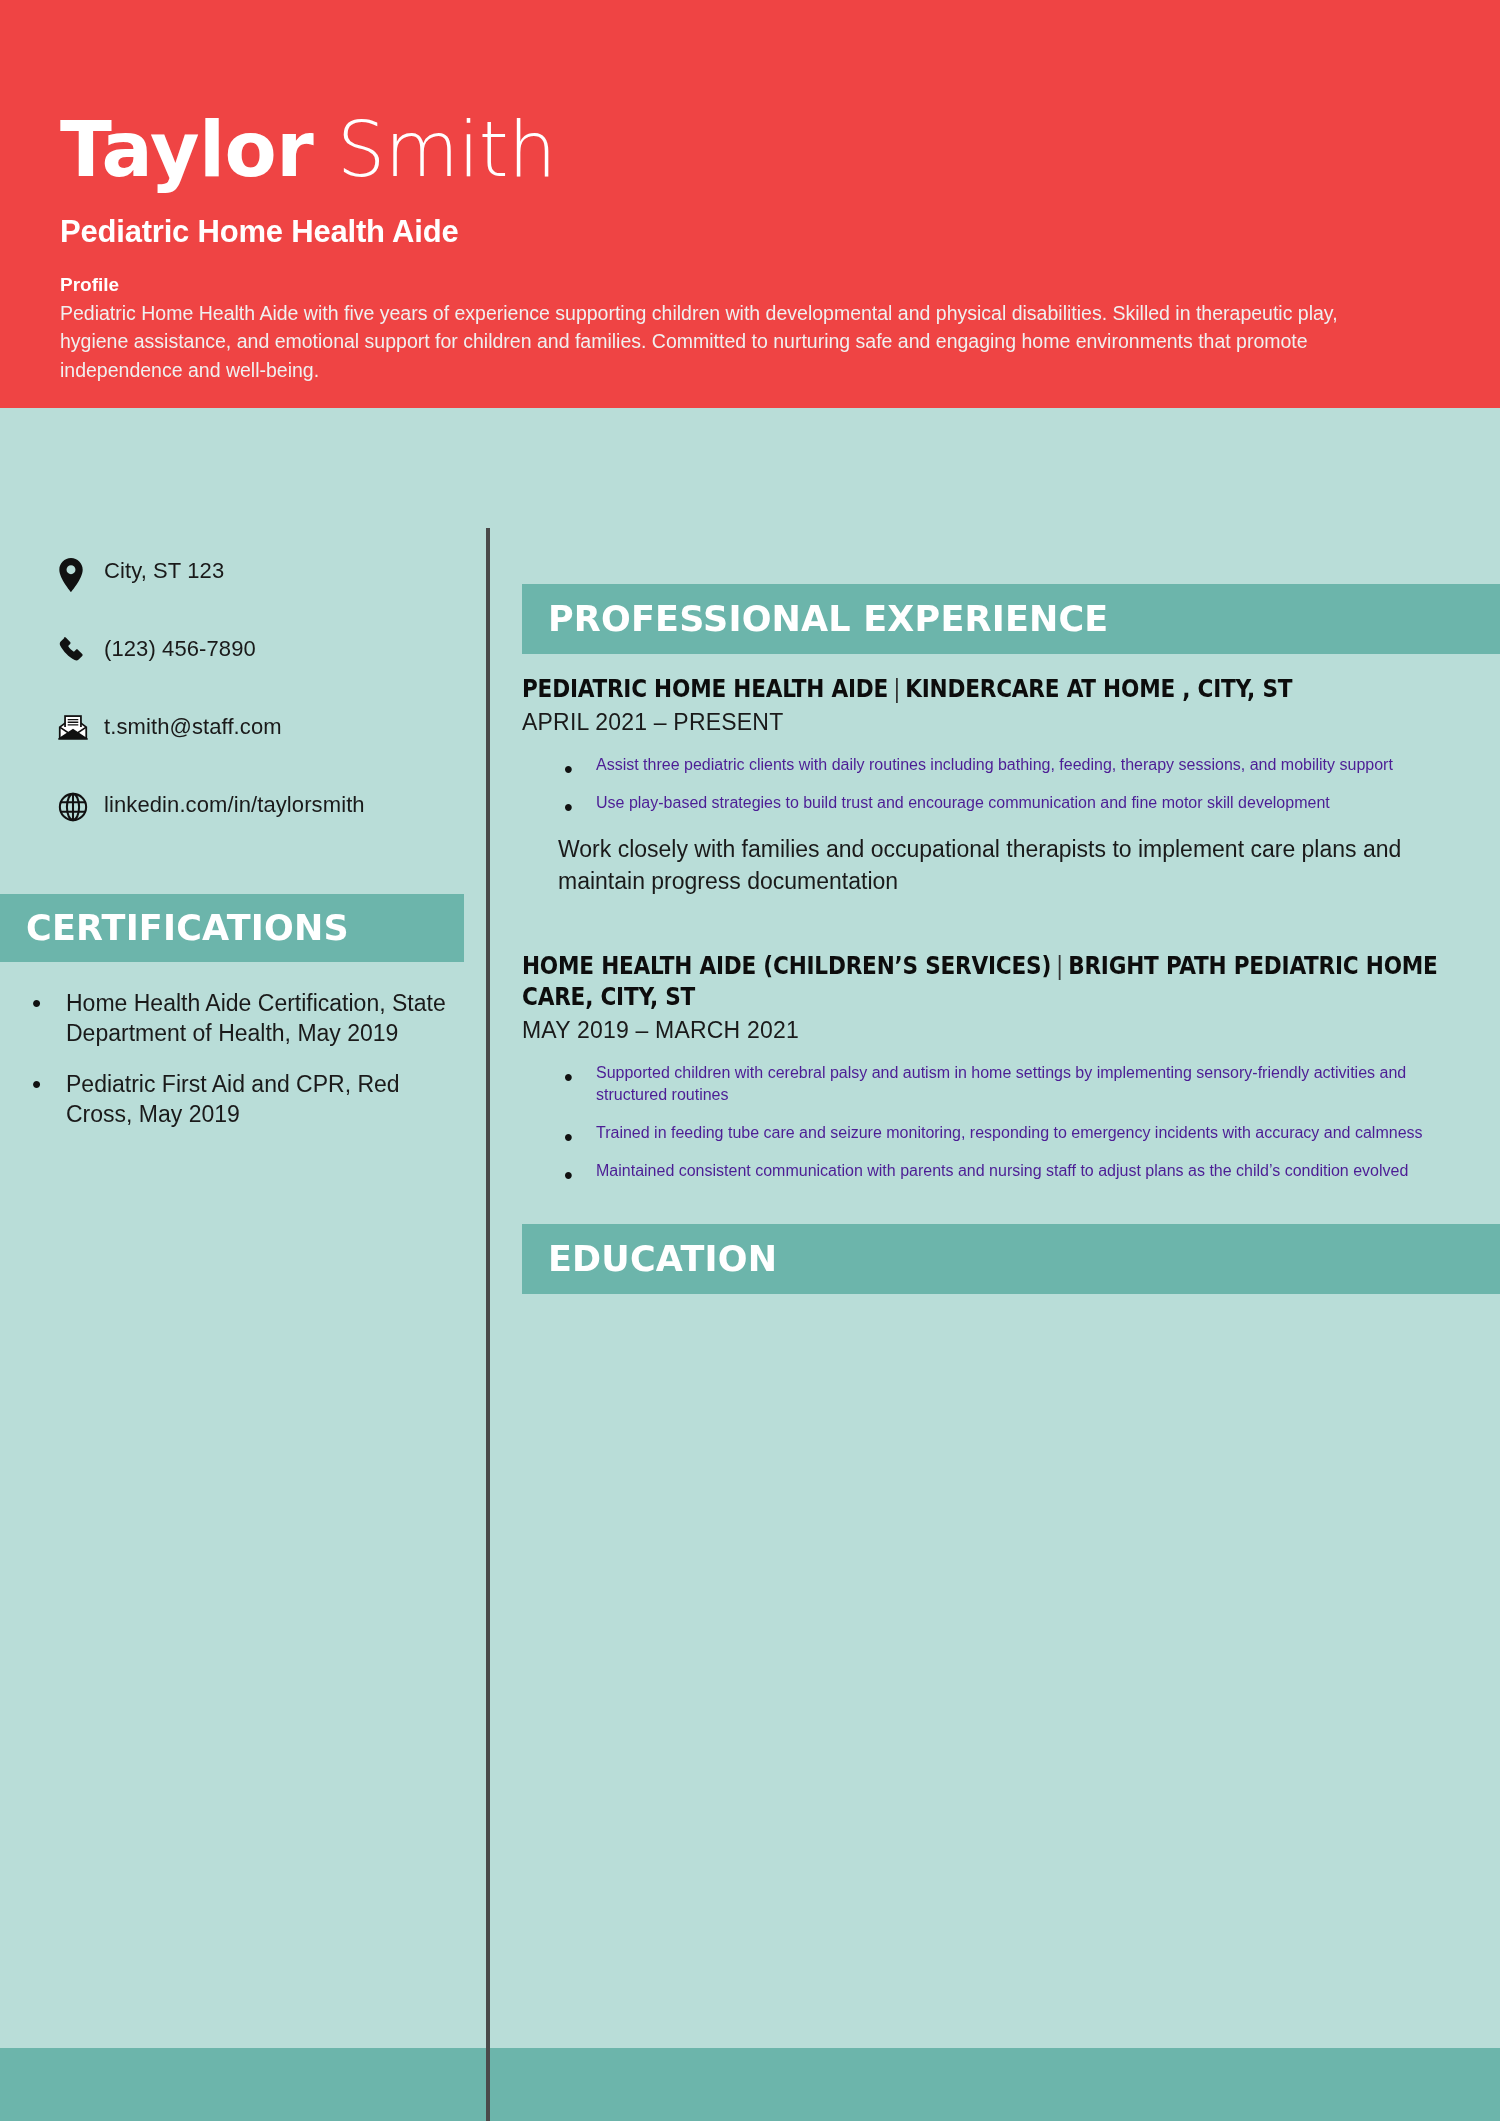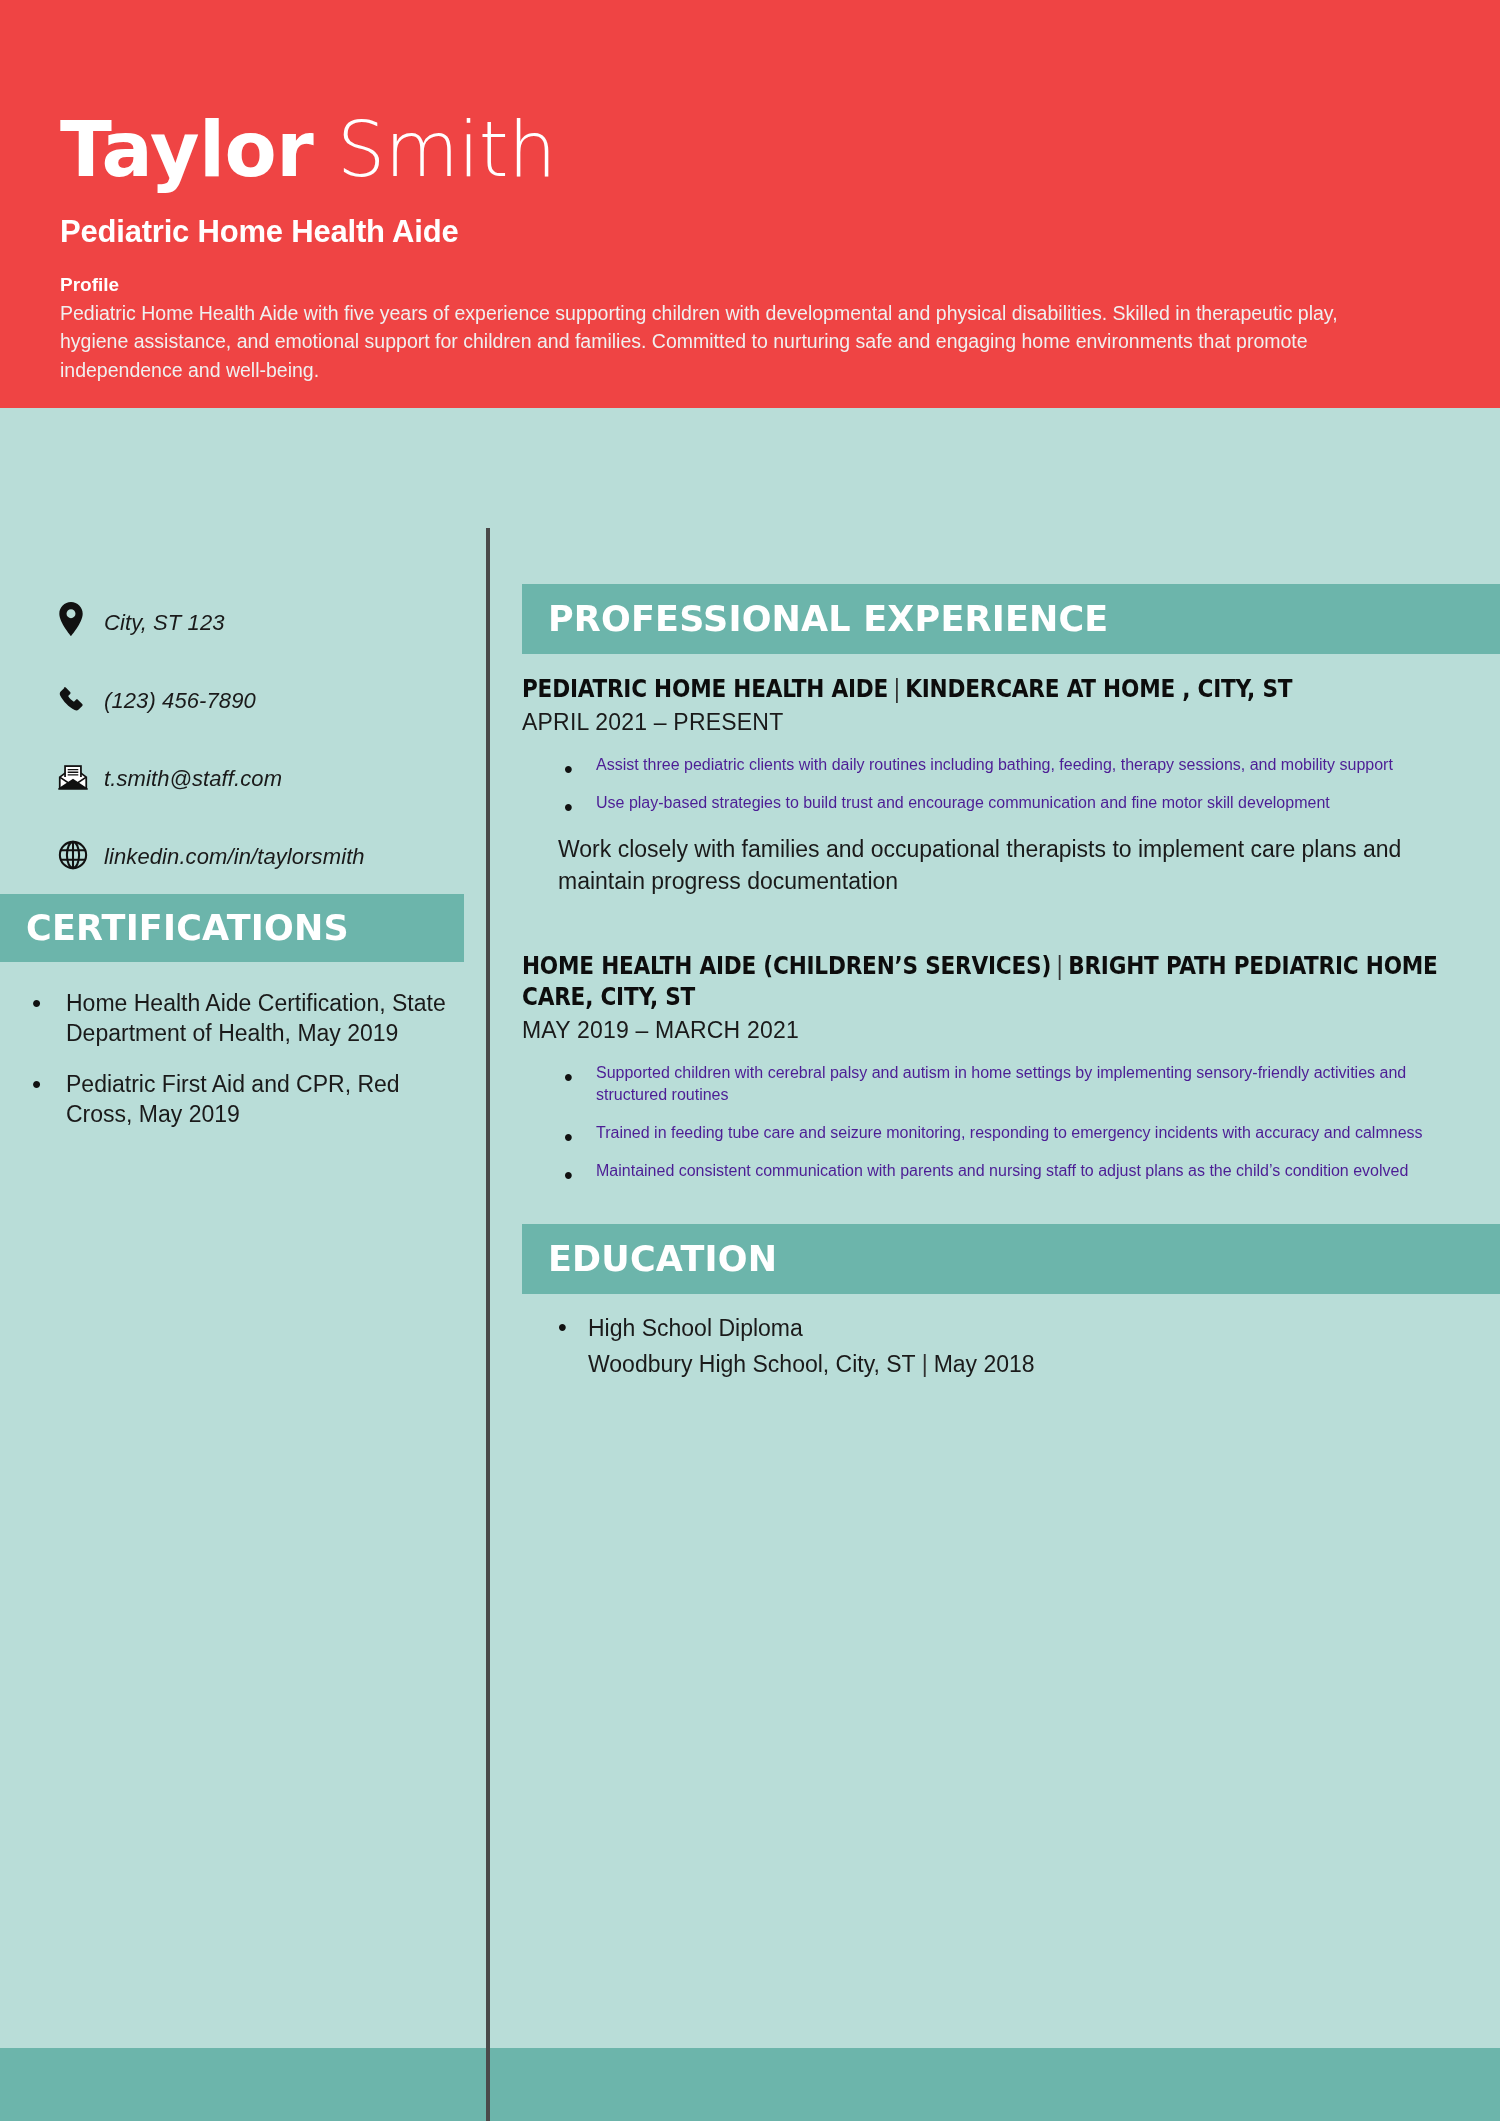--- a/index.html
+++ b/index.html
@@ -93,23 +93,22 @@
     width: 486px;
     height: 1593px;
   }
 
   .contact-list {
     padding: 30px 0 0 58px;
     list-style: none;
   }
   .contact-item {
     display: flex;
-    align-items: flex-end;
+    align-items: flex-start;
     height: 78px;
-    font-style: italic;
   }
   .contact-icon {
     width: 46px;
     flex: 0 0 46px;
     display: flex;
     align-items: center;
     justify-content: flex-start;
     color: #111111;
   }
   .contact-text {
@@ -359,28 +358,18 @@
         <li>Supported children with cerebral palsy and autism in home settings by implementing sensory-friendly activities and structured routines</li>
         <li>Trained in feeding tube care and seizure monitoring, responding to emergency incidents with accuracy and calmness</li>
         <li>Maintained consistent communication with parents and nursing staff to adjust plans as the child’s condition evolved</li>
       </ul>
     </div>
 
     <div class="section-bar right-section-bar education">
       <span class="section-title">EDUCATION</span>
     </div>
 
-    <div class="job">
-      <ul class="edu-list">
-        <li>
-          <div>High School Diploma</div>
-          <div class="edu-sub">
-            <span>Woodbury High School, City, ST</span><span class="sep">|</span><span>May 2018</span>
-          </div>
-        </li>
-      </ul>
-    </div>
 
   </div>
 
   <div class="footer-bar"></div>
 
 </div>
 
 </body></html>

